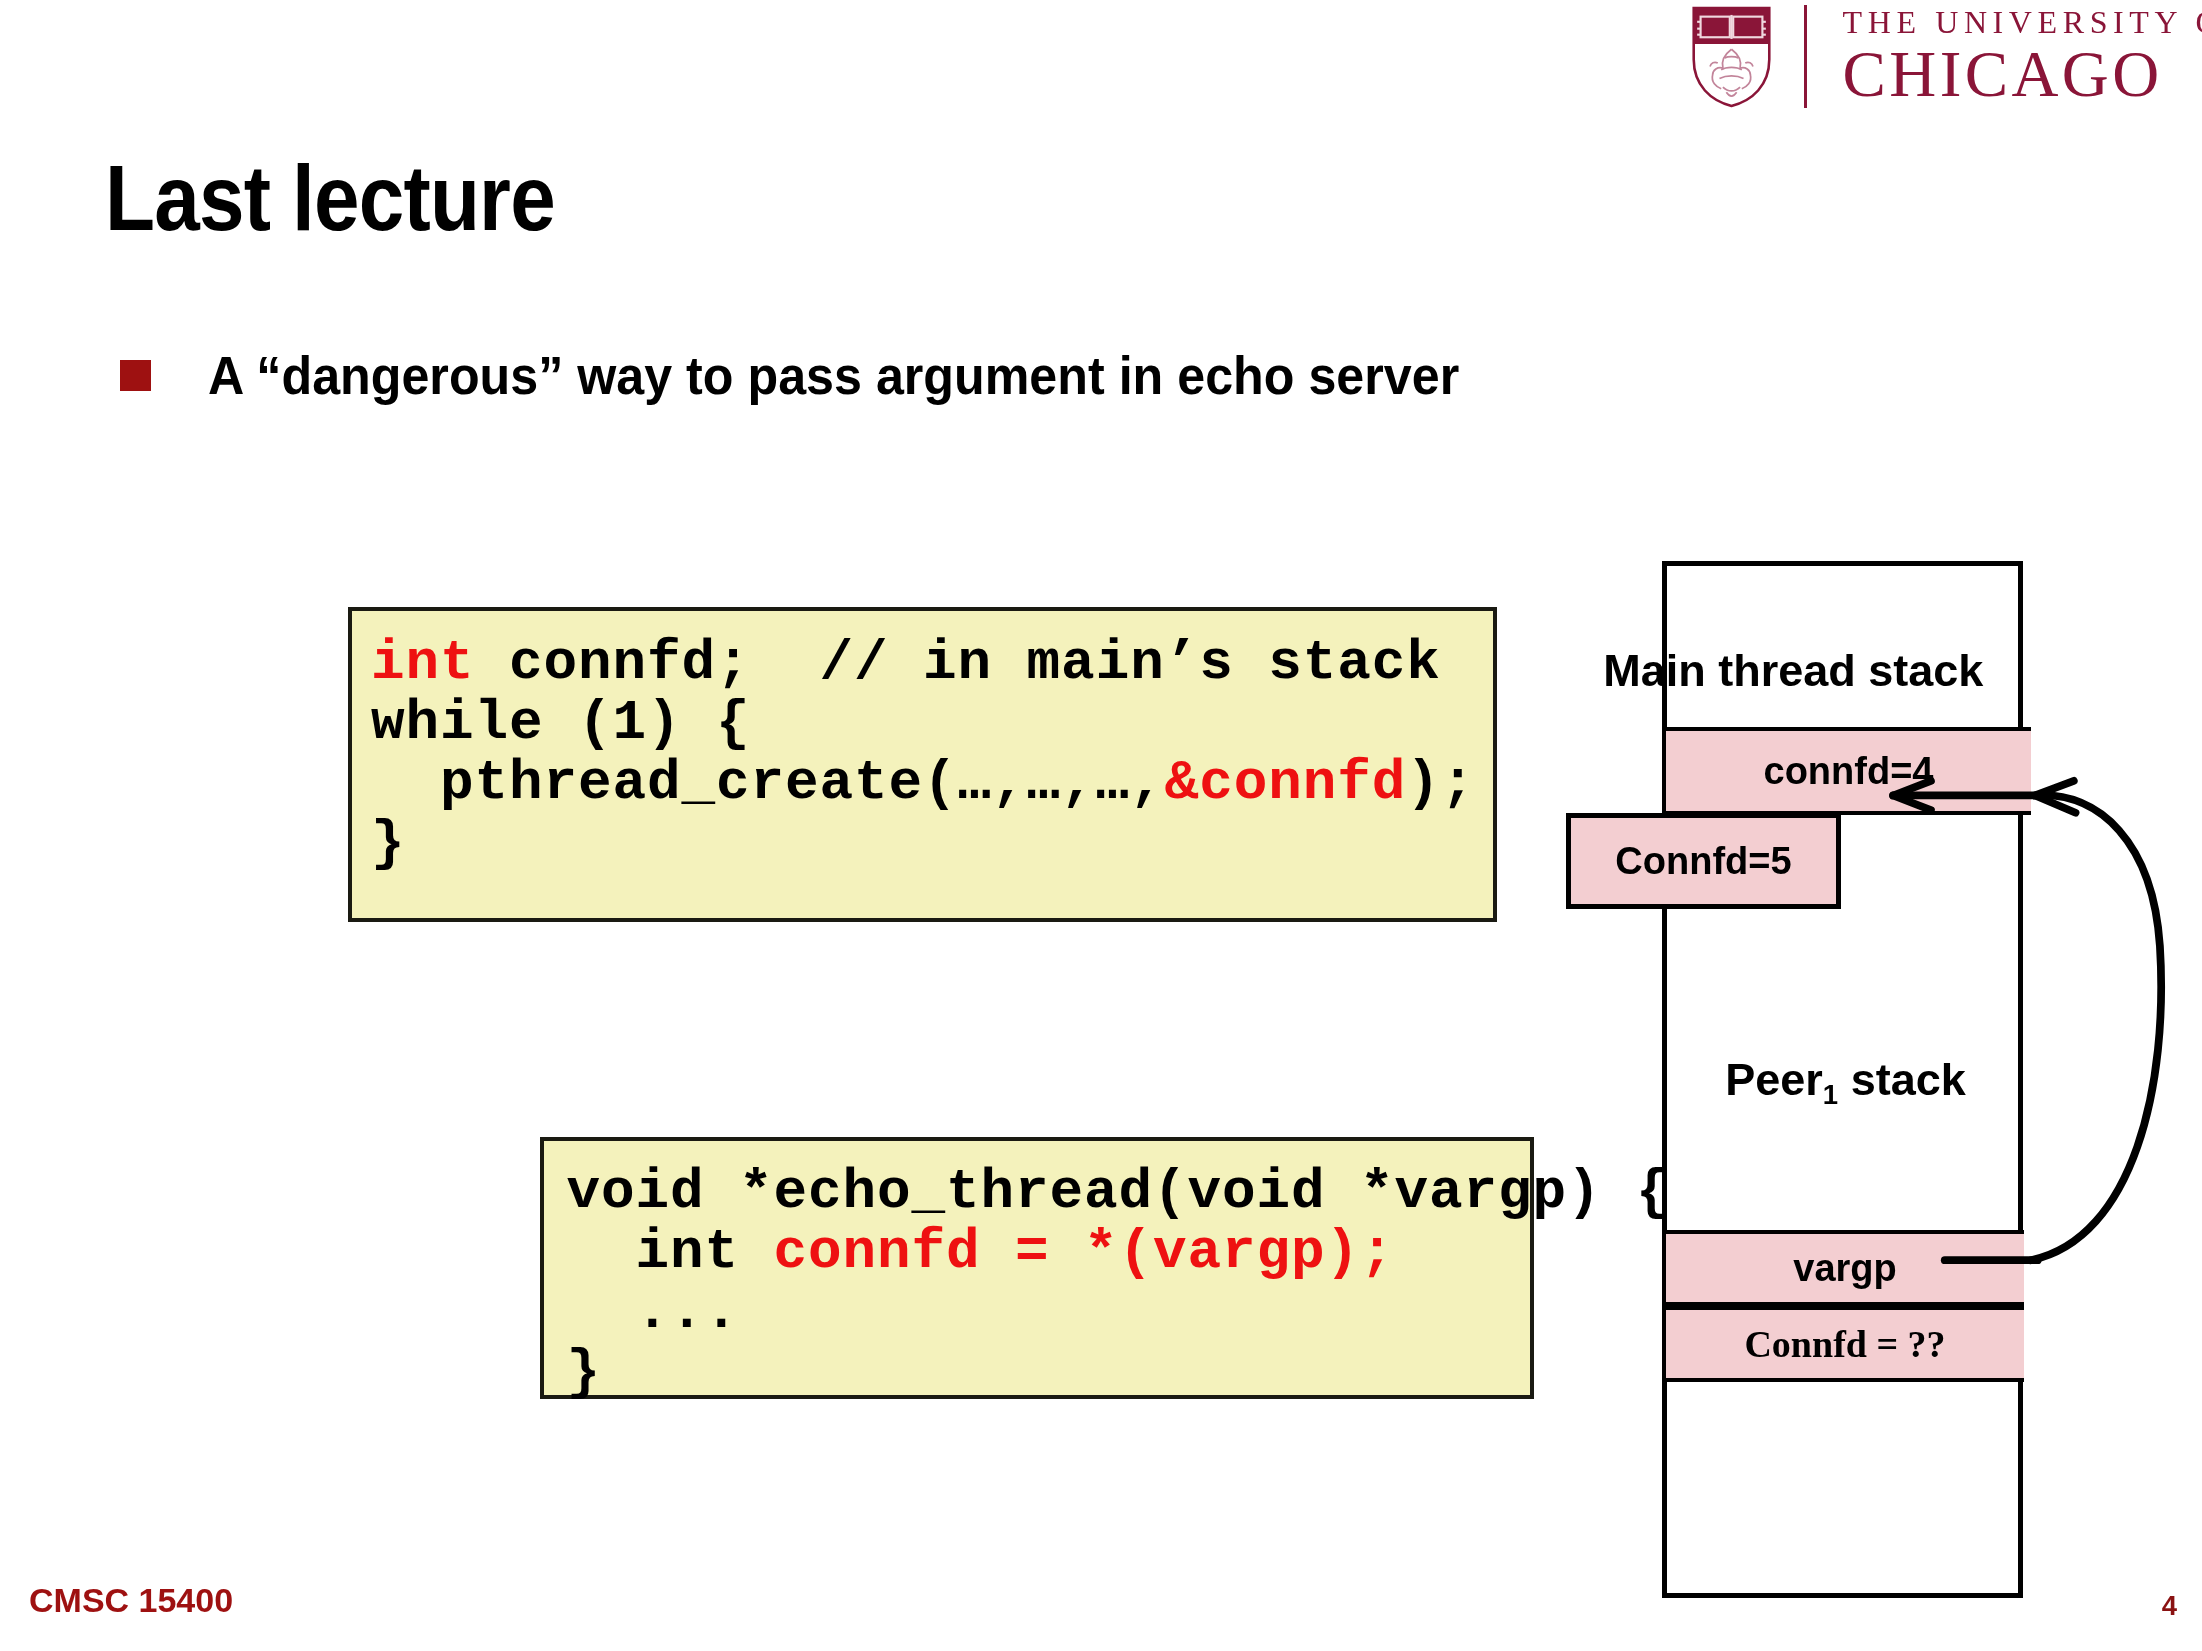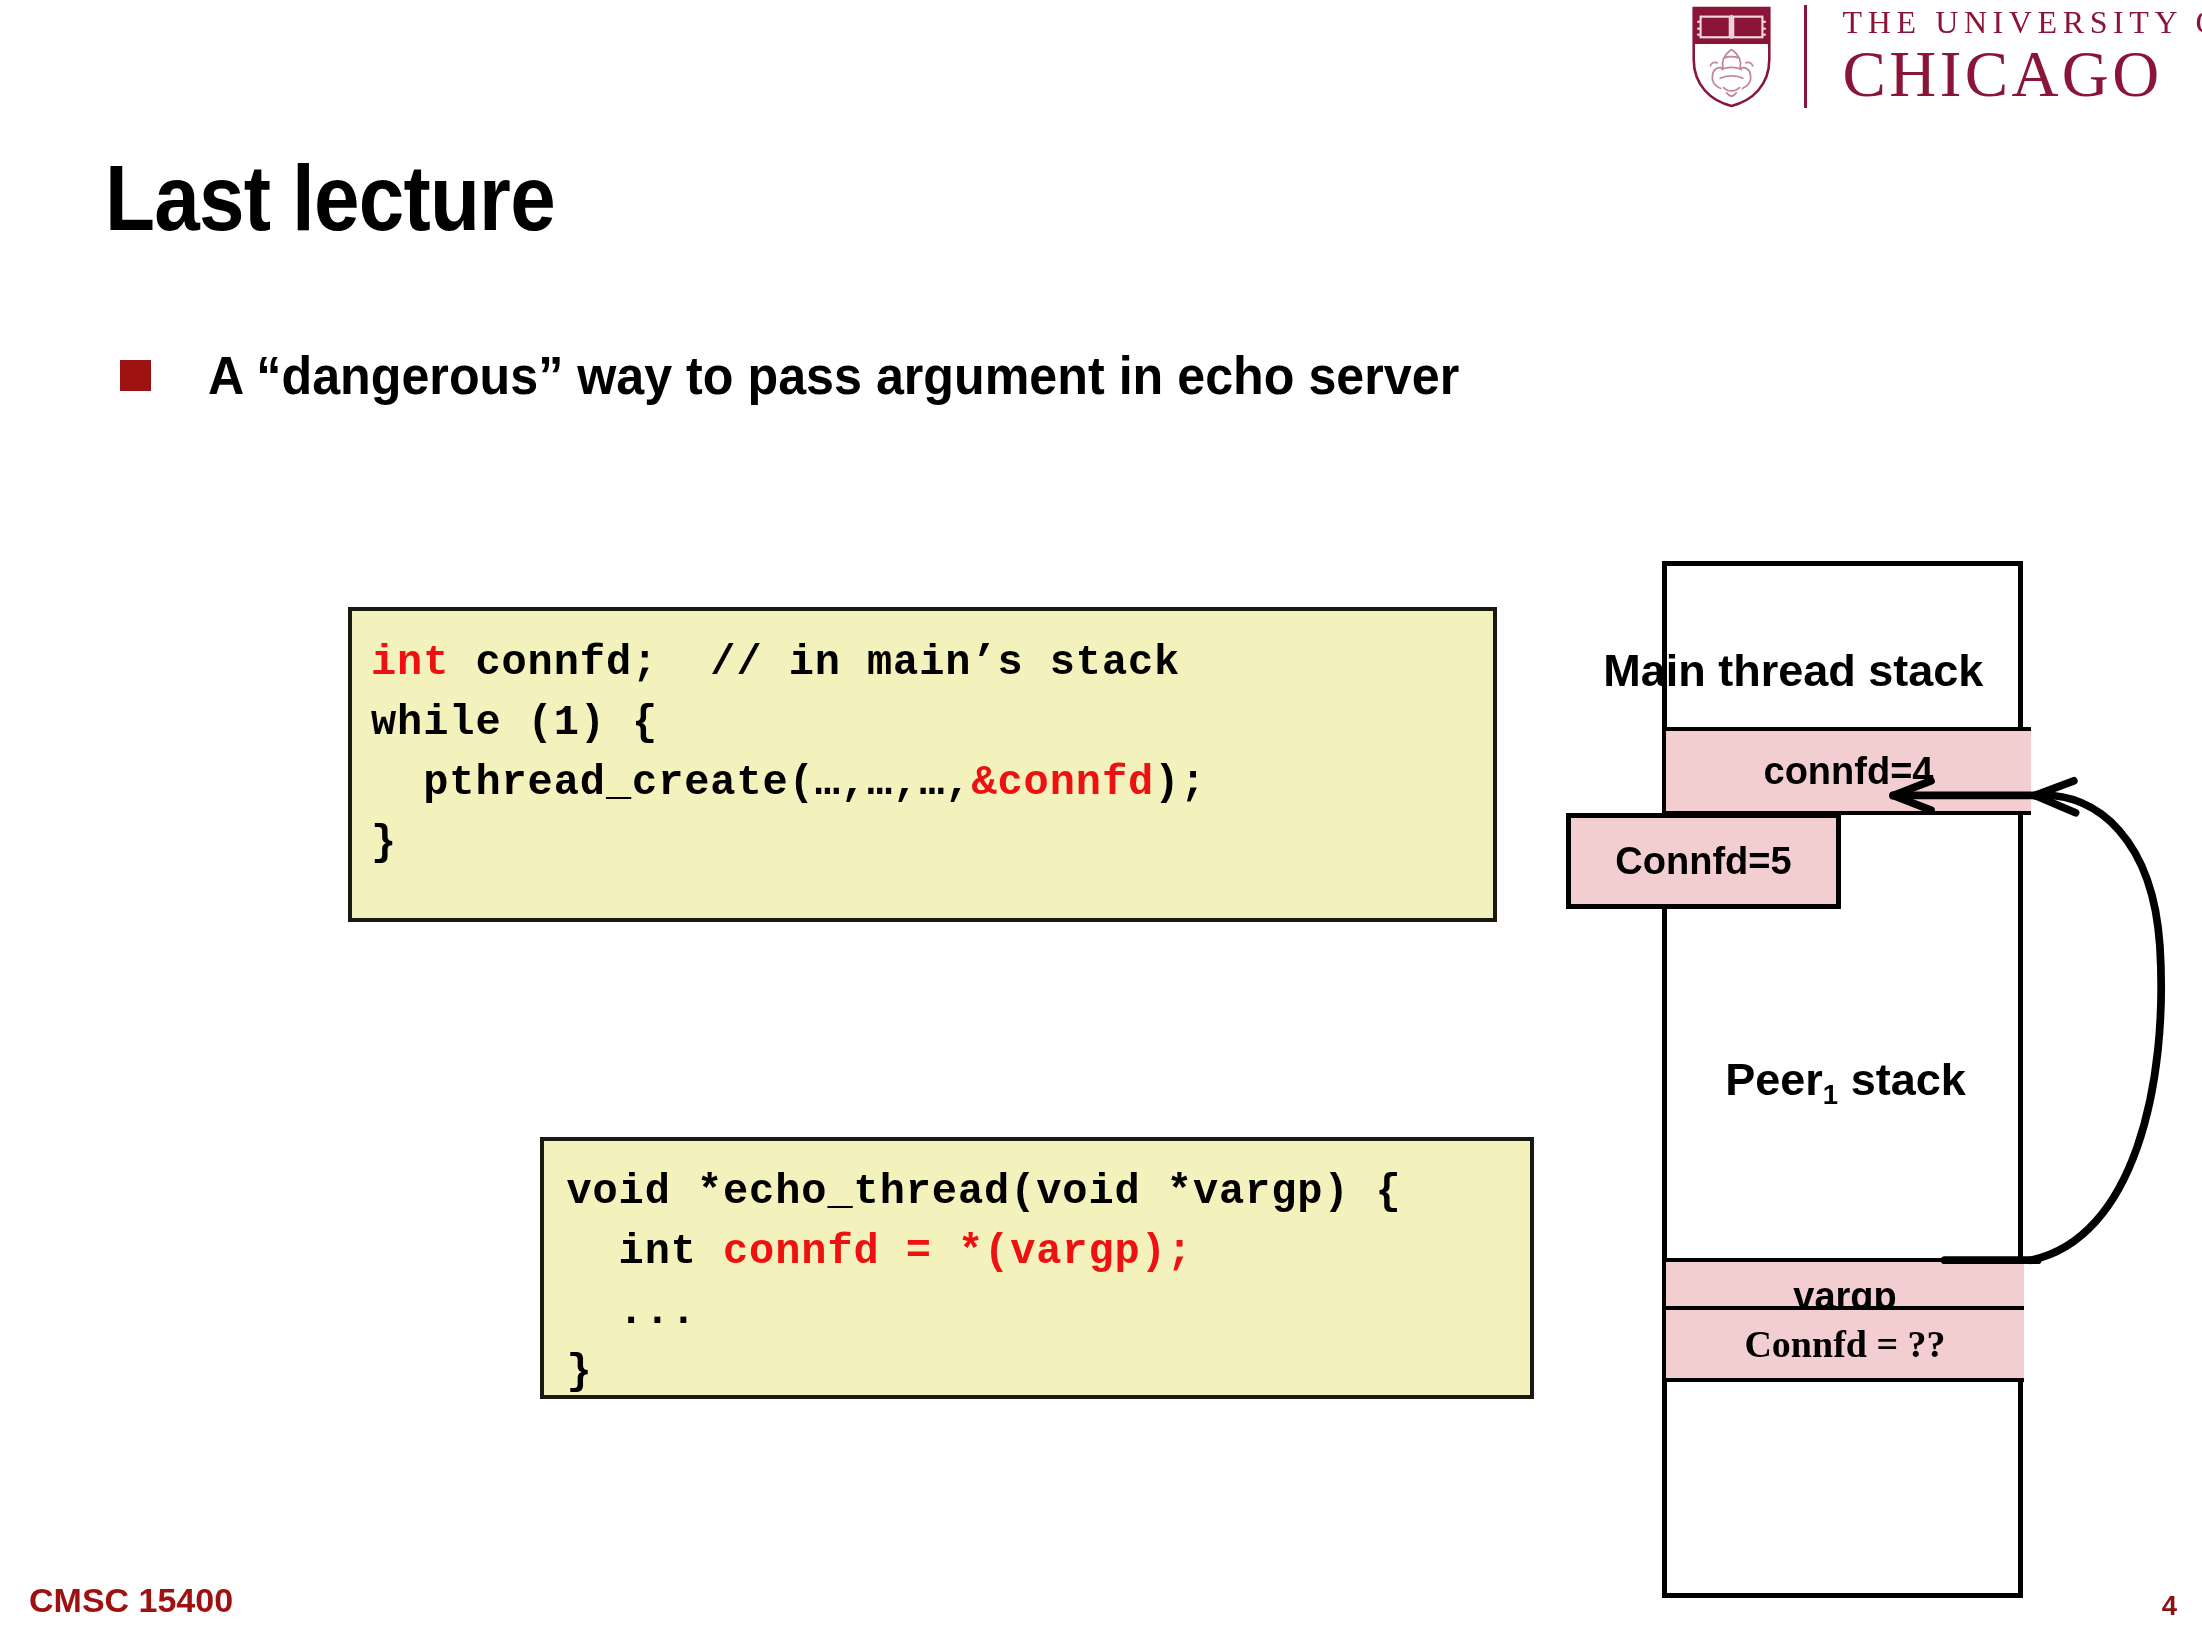--- a/index.html
+++ b/index.html
@@ -100,21 +100,21 @@
   }
 
   
   .code-block {
     position: absolute;
     background: #f4f2bc;
     border: 4.3px solid #1a1a12;
     box-sizing: border-box;
     font-family: "Liberation Mono", monospace;
     font-weight: bold;
-    font-size: 42px;
+    font-size: 56px;
     line-height: 60px;
     color: #000000;
     white-space: pre;
     letter-spacing: 0.9px;
   }
   #code-block-main {
     left: 348px;
     top: 607px;
     width: 1149px;
     height: 315px;
@@ -166,21 +166,20 @@
     left: 100px;
     top: 194px;
     width: 365px;
     height: 88px;
   }
   #band-vargp {
     left: 100px;
     top: 697px;
     width: 358px;
     height: 76px;
-    margin-top: 28px;
   }
   #band-connfd-unknown {
     left: 100px;
     top: 773px;
     width: 358px;
     height: 76px;
     font-family: Liberation Serif, serif;
   }
   #box-connfd5 {
     position: absolute;

